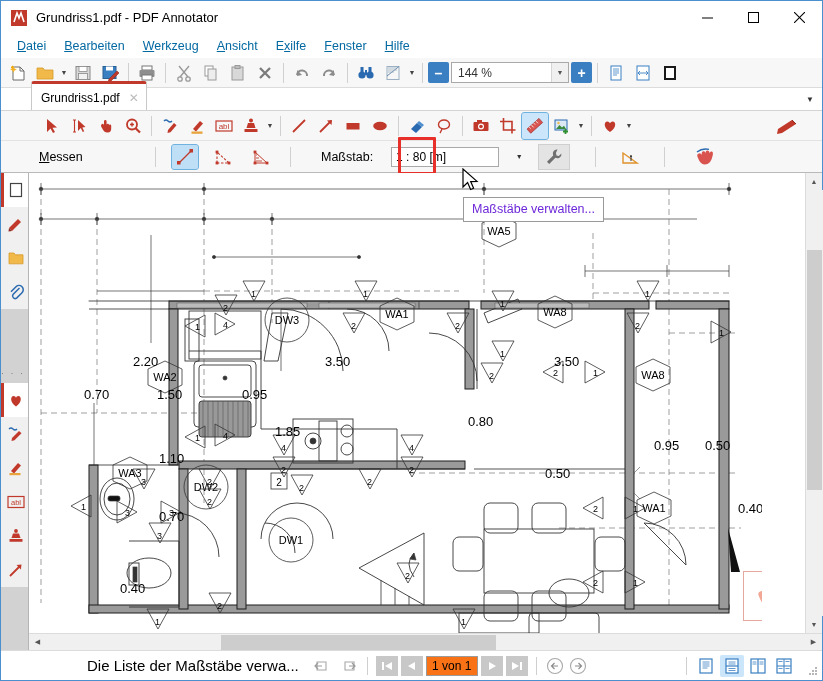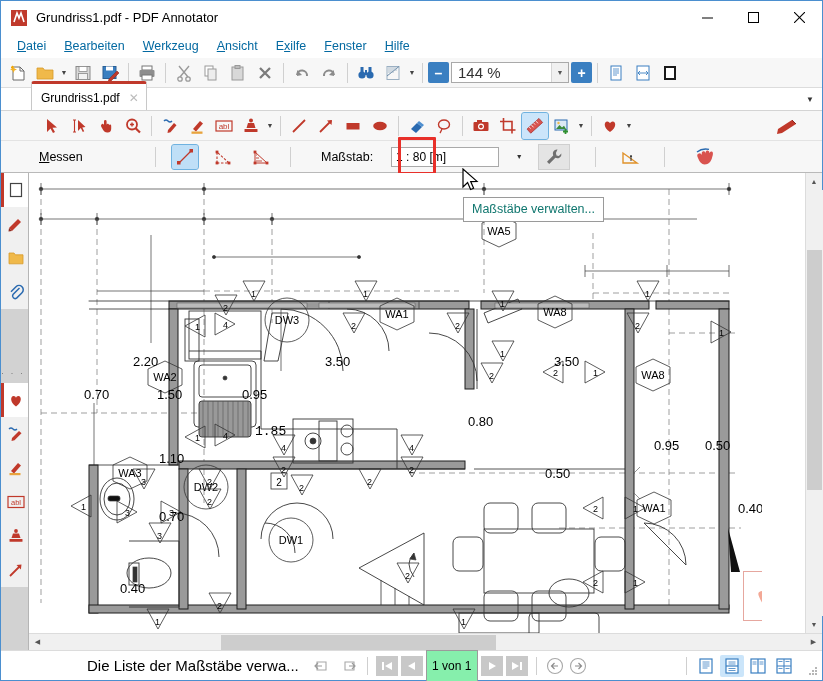--- a/index.html
+++ b/index.html
@@ -55,21 +55,21 @@
     width:26px; height:26px; display:flex; align-items:center; justify-content:center;
     position:relative;
   }
   .tb-sep { width:1px; height:20px; background:#d0d0d0; margin:0 4px; }
   .tb-caret { width:10px; height:26px; display:flex; align-items:center; justify-content:center;
     font-size:7px; color:#444; }
   .zoom-box {
     width:118px; height:21px; border:1px solid #a9a9a9; background:#fff;
     display:flex; align-items:center; margin:0 1px;
   }
-  .zoom-val { flex:1; padding-left:6px; font-size:15px; color:#333; }
+  .zoom-val { flex:1; padding-left:6px; font-size:12px; color:#333; }
   .zoom-arrow {
     width:17px; height:19px; background:#f0f0f0; border-left:1px solid #d5d5d5;
     display:flex; align-items:center; justify-content:center; font-size:7px; color:#555;
   }
   .blue-sq {
     width:21px; height:21px; background:#3a7fc1; border-radius:2px;
     display:flex; align-items:center; justify-content:center;
     color:#fff; font-size:14px; font-weight:bold; line-height:1;
   }
   
@@ -129,21 +129,21 @@
     width:30px; height:24px; background:#e4e4e4; outline:1px solid #cfcfcf;
     display:flex; align-items:center; justify-content:center;
   }
   .redbox {
     position:absolute; border:3px solid #e8302a; border-radius:1px;
     pointer-events:none;
   }
   .tooltip {
     position:absolute; background:#ffffff; border:1px solid #9a9a9a;
     font-size:12.5px; padding:4px 8px 5px 8px; white-space:nowrap;
-    z-index:50; color:#0f766e;
+    z-index:50; color:#6d28d9;
   }
   .cursor-arrow { position:absolute; z-index:45; }
   
   .bodyarea { flex:1; display:flex; min-height:0; position:relative; }
   
   .rail {
     width:28px; flex:0 0 28px; background:#d2d2d2;
     display:flex; flex-direction:column; align-items:stretch;
     border-right:1px solid #b5b5b5;
     position:relative;
@@ -184,21 +184,21 @@
   .statusbar {
     height:30px; flex:0 0 30px; background:#ffffff;
     border-top:1px solid #dcdcdc;
     display:flex; align-items:center; padding:0 6px; gap:3px;
     position:relative;
   }
   .status-text { font-size:15px; margin-left:80px; margin-right:10px; white-space:nowrap; }
   .st-btn { width:22px; height:20px; display:flex; align-items:center; justify-content:center; }
   .st-sep { width:1px; height:18px; background:#cfcfcf; margin:0 5px; }
   .page-num {
-    height:32px; min-width:52px; border:1px solid #9b9b9b; background:#86efac;
+    height:20px; min-width:52px; border:1px solid #9b9b9b; background:#f97316;
     display:flex; align-items:center; justify-content:center; font-size:12px;
   }
   .nav-btn {
     width:22px; height:20px; background:#c8c8c8; display:flex;
     align-items:center; justify-content:center; color:#fff;
   }
   .circ-btn { width:20px; height:20px; display:flex; align-items:center; justify-content:center; }
   .view-btn {
     width:24px; height:22px; display:flex; align-items:center; justify-content:center;
     border-radius:2px;
@@ -941,21 +941,21 @@
             </svg>
 
             <div class="dimtext" style="left:104px;  top:181px;">2.20</div>
             <div class="dimtext" style="left:296px;  top:181px;">3.50</div>
             <div class="dimtext" style="left:525px;  top:181px;">3.50</div>
             <div class="dimtext" style="left:55px;   top:214px;">0.70</div>
             <div class="dimtext" style="left:128px;  top:214px;">1.50</div>
             <div class="dimtext" style="left:213px;  top:214px;">0.95</div>
             <div class="dimtext" style="left:625px;  top:265px;">0.95</div>
             <div class="dimtext" style="left:676px;  top:265px;">0.50</div>
-            <div class="dimtext" style="left:226px;  top:251px;font-family:Liberation Mono, monospace;">1.85</div>
+            <div class="dimtext" style="left:246px;  top:251px;">1.85</div>
             <div class="dimtext" style="left:439px;  top:241px;">0.80</div>
             <div class="dimtext" style="left:130px; top:278px;">1.10</div>
             <div class="dimtext" style="left:516px; top:293px;">0.50</div>
             <div class="dimtext" style="left:130px; top:336px;">0.70</div>
             <div class="dimtext" style="left:709px; top:328px;">0.40</div>
             <div class="dimtext" style="left:91px;  top:408px;">0.40</div>
 
             <div class="hand-stamp" style="left:714px; top:398px; width:54px; height:50px;">
               <svg width="32" height="30" viewBox="0 0 24 22">
                 <path d="M4 12 q-2-4 1-4.6 q2-0.4 3 1.6 q-1-3.4 1.2-3.8 q2-0.4 2.6 2.4 q-0.6-3 1.6-3.2 q2-0.2 2.2 2.8 q0.2-2 2-1.6 q1.8 0.4 1.2 3.4 q-0.8 4-2.4 6.4 q-2 3-6 3 q-4 0-6.4-6.4 z" fill="#f3a896"></path>

